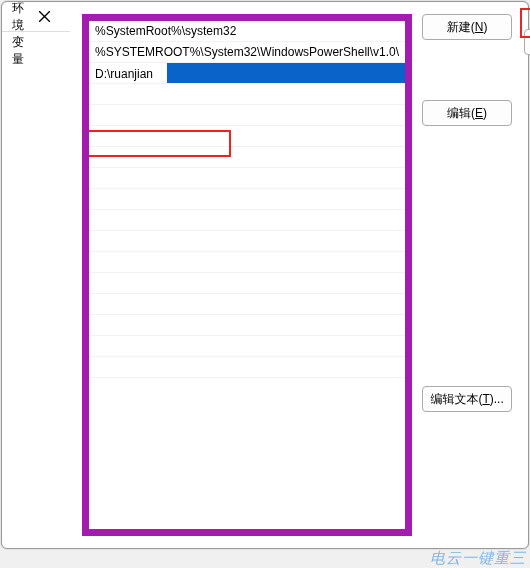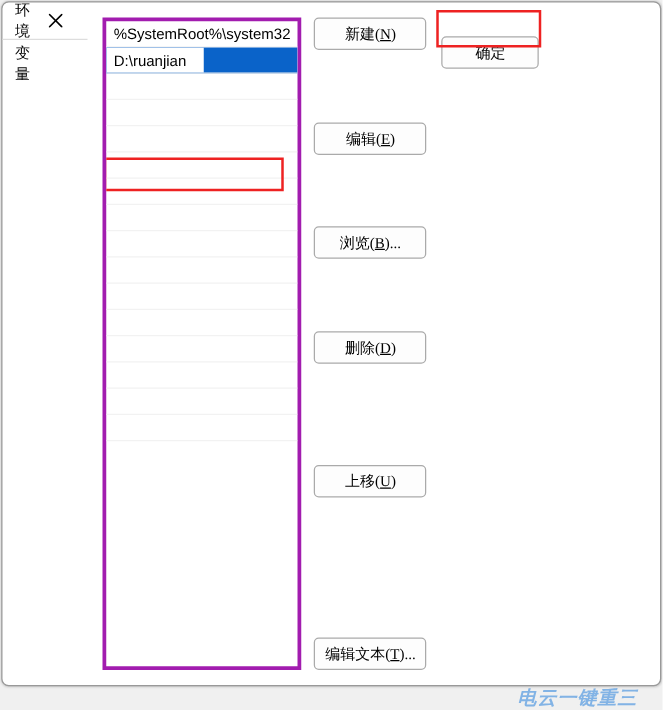--- a/index.html
+++ b/index.html
@@ -46,21 +46,21 @@
   }
   .close-btn svg { width: 11px; height: 11px; }
   .body-area {
     flex: 1;
     display: flex;
     padding: 12px;
     gap: 10px;
   }
   .listbox {
     flex: 1;
-    border: 3px solid #a21caf;
+    border: 7px solid #a21caf;
     background: #fff;
     overflow: hidden;
     position: relative;
   }
   .row {
     height: 21px;
     line-height: 21px;
     padding: 0 6px;
     white-space: nowrap;
     overflow: hidden;
@@ -97,21 +97,20 @@
   }
   .empty-row {
     height: 21px;
     border-bottom: 1px solid #f2f2f2;
   }
   .side-buttons {
     width: 90px;
     display: flex;
     flex-direction: column;
     gap: 26px;
-    font-family: Liberation Serif, serif;
   }
   .btn {
     height: 26px;
     border: 1px solid #aaa;
     border-radius: 4px;
     background: #fdfdfd;
     font-family: inherit;
     font-size: 12px;
     color: #000;
     cursor: default;
@@ -131,24 +130,24 @@
     position: relative;
   }
   .footer .btn { width: 78px; margin-top: 46px; }
   .red-frame-ok {
     position: absolute;
     border: 2px solid #e22;
     pointer-events: none;
   }
   .watermark {
     position: absolute;
-    right: 20px;
+    right: 4px;
     bottom: 0px;
     font-size: 15px;
-    font-weight: bold;
+    font-weight: normal;
     font-style: italic;
     color: rgba(40, 130, 220, 0.55);
     letter-spacing: 1px;
     pointer-events: none;
     font-family: "Microsoft YaHei", sans-serif;
   }
 </style>
 </head>
 <body>
 
@@ -160,20 +159,21 @@
       <svg viewBox="0 0 10 10">
         <line x1="0" y1="0" x2="10" y2="10" stroke="#000" stroke-width="1.2"></line>
         <line x1="10" y1="0" x2="0" y2="10" stroke="#000" stroke-width="1.2"></line>
       </svg>
     </div>
   </div>
 
   <div class="body-area">
     <div class="listbox">
       <div class="row">%SystemRoot%\system32</div>
+      <div class="row">%SYSTEMROOT%\System32\WindowsPowerShell\v1.0\</div>
       <div class="row editing">
         <span class="edit-box-wrap">
           <input class="edit-input" style="width: 78px;" value="D:\ruanjian">
         </span>
       </div>
       <div class="red-frame-input" style="left:-2px; top:109px; width:144px; height:27px;"></div>
       <div class="empty-row"></div>
       <div class="empty-row"></div>
       <div class="empty-row"></div>
       <div class="empty-row"></div>
@@ -187,25 +187,22 @@
       <div class="empty-row"></div>
       <div class="empty-row"></div>
       <div class="empty-row"></div>
     </div>
 
     <div class="side-buttons">
       <button class="btn">新建(<u>N</u>)</button>
       <div class="gap-small"></div>
       <button class="btn">编辑(<u>E</u>)</button>
       <div class="gap-small"></div>
-      <button class="btn">浏览(<u>B</u>)...</button>
-      <div class="gap-small"></div>
-      <button class="btn">删除(<u>D</u>)</button>
+      <div class="gap-small"></div>
       <div class="gap-big"></div>
-      <button class="btn">上移(<u>U</u>)</button>
       <div class="gap-small"></div>
       <div class="gap-big"></div>
       <button class="btn">编辑文本(<u>T</u>)...</button>
     </div>
   </div>
 
   <div class="footer">
     <button class="btn">确定</button>
     <button class="btn" style="visibility:hidden;">取 消</button>
     <div class="red-frame-ok" style="right:96px; bottom:8px; width:84px; height:30px;"></div>

